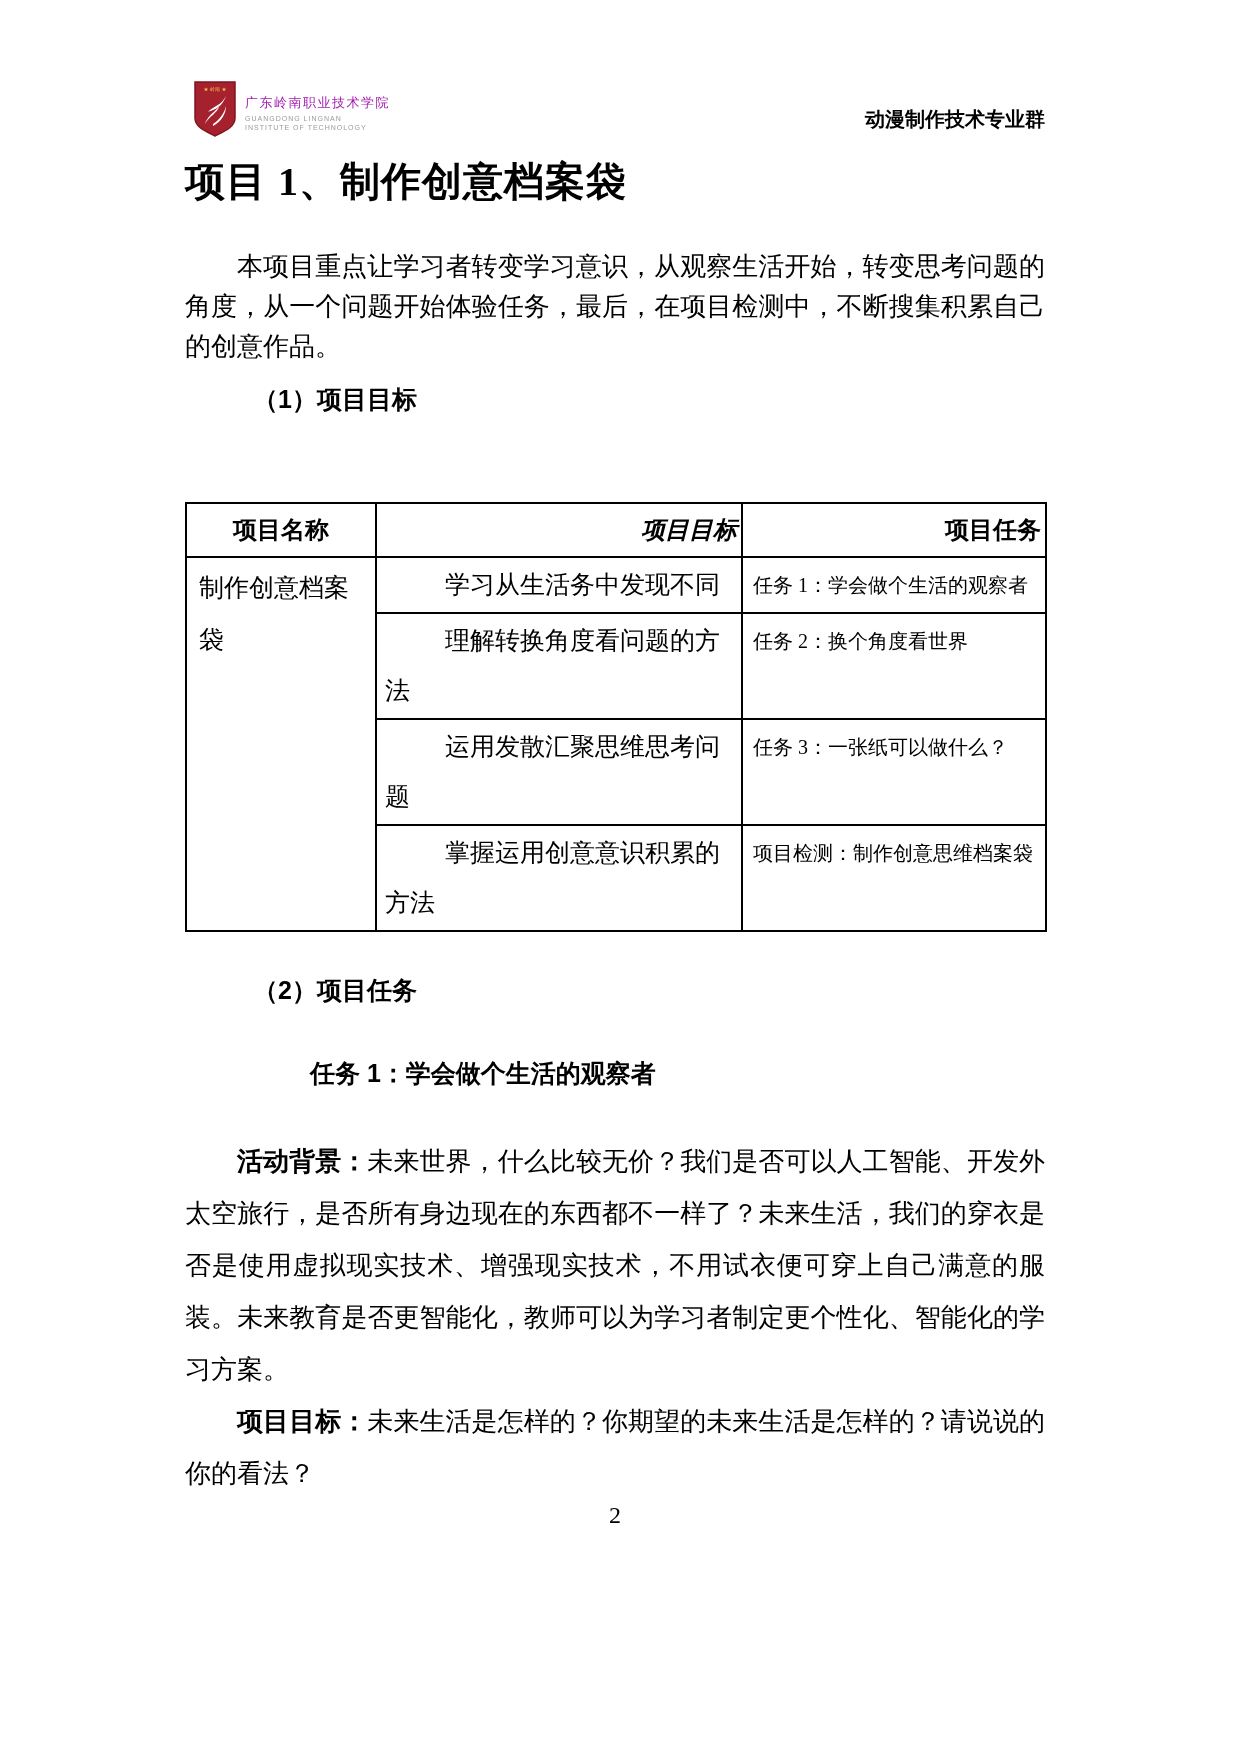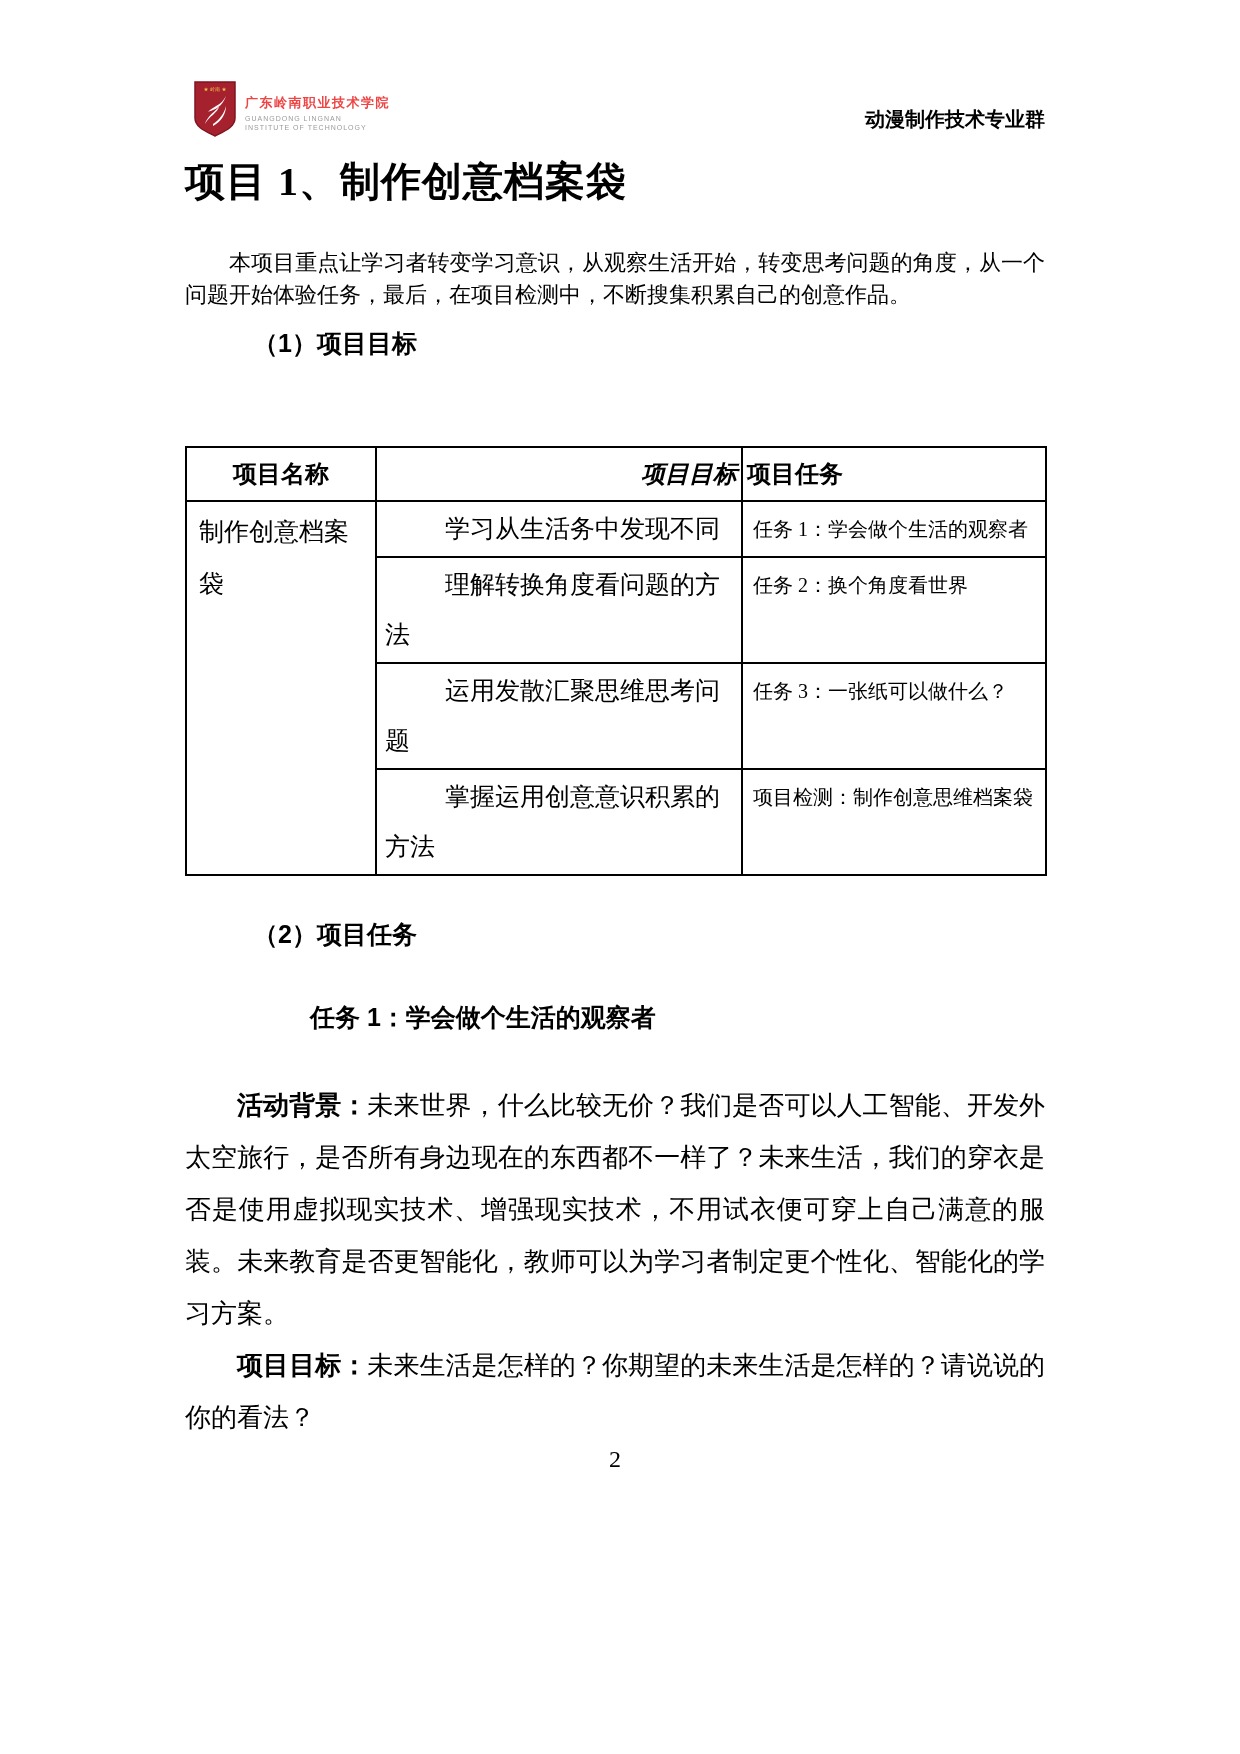--- a/index.html
+++ b/index.html
@@ -15,39 +15,39 @@
     padding: 80px 195px 0 185px;
     overflow: hidden;
   }
 
   
   .doc-header { display: flex; justify-content: space-between; align-items: flex-start; height: 62px; }
   .logo-block { display: flex; align-items: flex-start; gap: 8px; margin-left: 8px; }
   .logo-names { padding-top: 14px; }
   .org-cn {
     font-family: "Liberation Sans", sans-serif;
-    font-size: 13px; font-weight: bold; color: #ef4444; letter-spacing: 1.5px;
+    font-size: 13px; font-weight: normal; color: #a21caf; letter-spacing: 1.5px;
   }
   .org-en {
     font-family: "Liberation Sans", sans-serif;
     font-size: 7px; color: #9a9a9a; letter-spacing: 1px; line-height: 9px; margin-top: 2px;
   }
   .program-title {
     font-family: "Liberation Sans", sans-serif;
     font-size: 20px; font-weight: bold; margin-top: 26px;
   }
 
   
   .doc-title { margin-top: 12px; font-size: 40px; letter-spacing: 1px; }
   .doc-title .title-prefix { font-family: "Liberation Serif", serif; font-weight: bold; }
   .doc-title .title-name { font-family: "Liberation Sans", sans-serif; font-weight: bold; }
 
   .intro {
     margin-top: 38px;
-    font-size: 22px; line-height: 32px;
+    font-size: 26px; line-height: 40px;
     text-indent: 2em; text-align: justify;
   }
 
   .section-heading {
     font-family: "Liberation Sans", sans-serif;
     font-size: 25px; font-weight: bold;
     padding-left: 68px;
   }
   .section-heading.first { margin-top: 16px; }
   .section-heading.second { margin-top: 42px; }
@@ -72,21 +72,21 @@
   .goals-table th, .goals-table td {
     border: 2px solid #000000;
     vertical-align: top;
     font-weight: normal;
   }
   .goals-table th {
     font-size: 24px; font-weight: bold; line-height: 48px; padding: 2px 4px;
   }
   .goals-table th.h-name { text-align: center; }
   .goals-table th.h-goal { text-align: right; padding-left: 8px; text-indent: 2.4em; font-style: italic; }
-  .goals-table th.h-task { text-align: left; }
+  .goals-table th.h-task { text-align: right; }
   td.cell-project {
     font-size: 25px; line-height: 52px;
     padding: 4px 24px 4px 12px;
   }
   td.cell-goal {
     font-size: 25px; line-height: 50px;
     padding: 2px 12px 2px 8px;
     text-indent: 2.4em;
   }
   td.cell-task {

